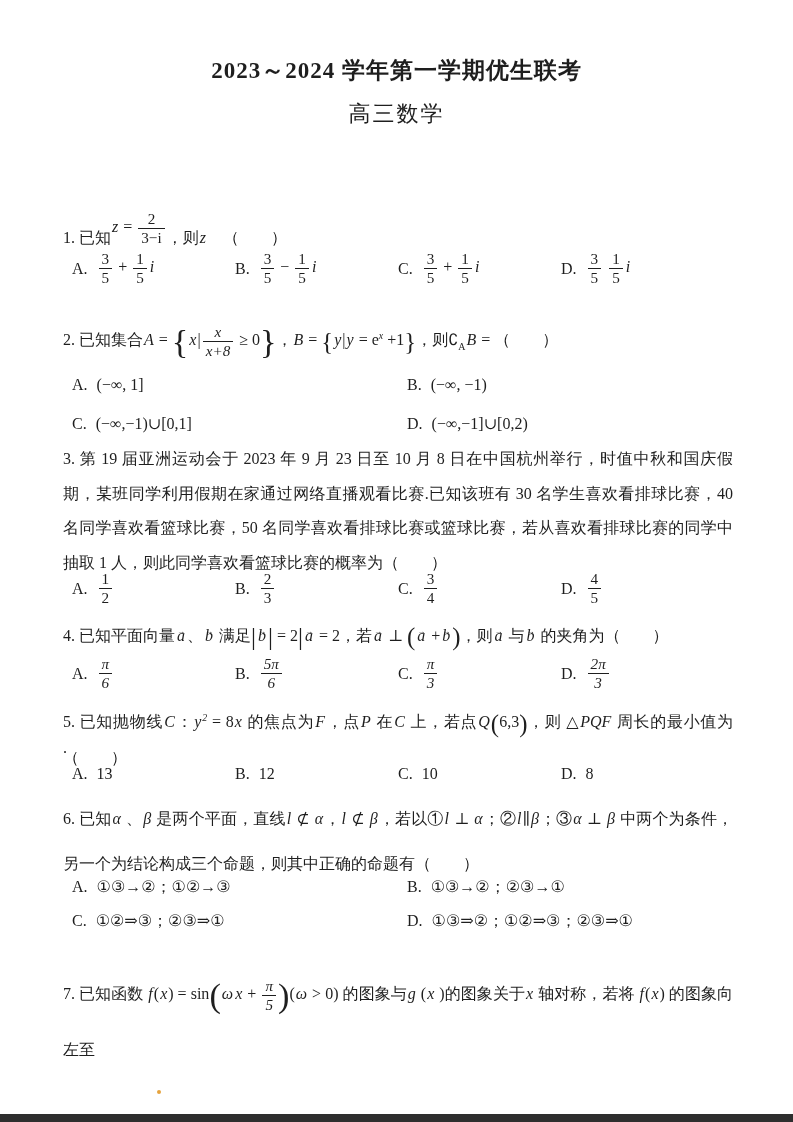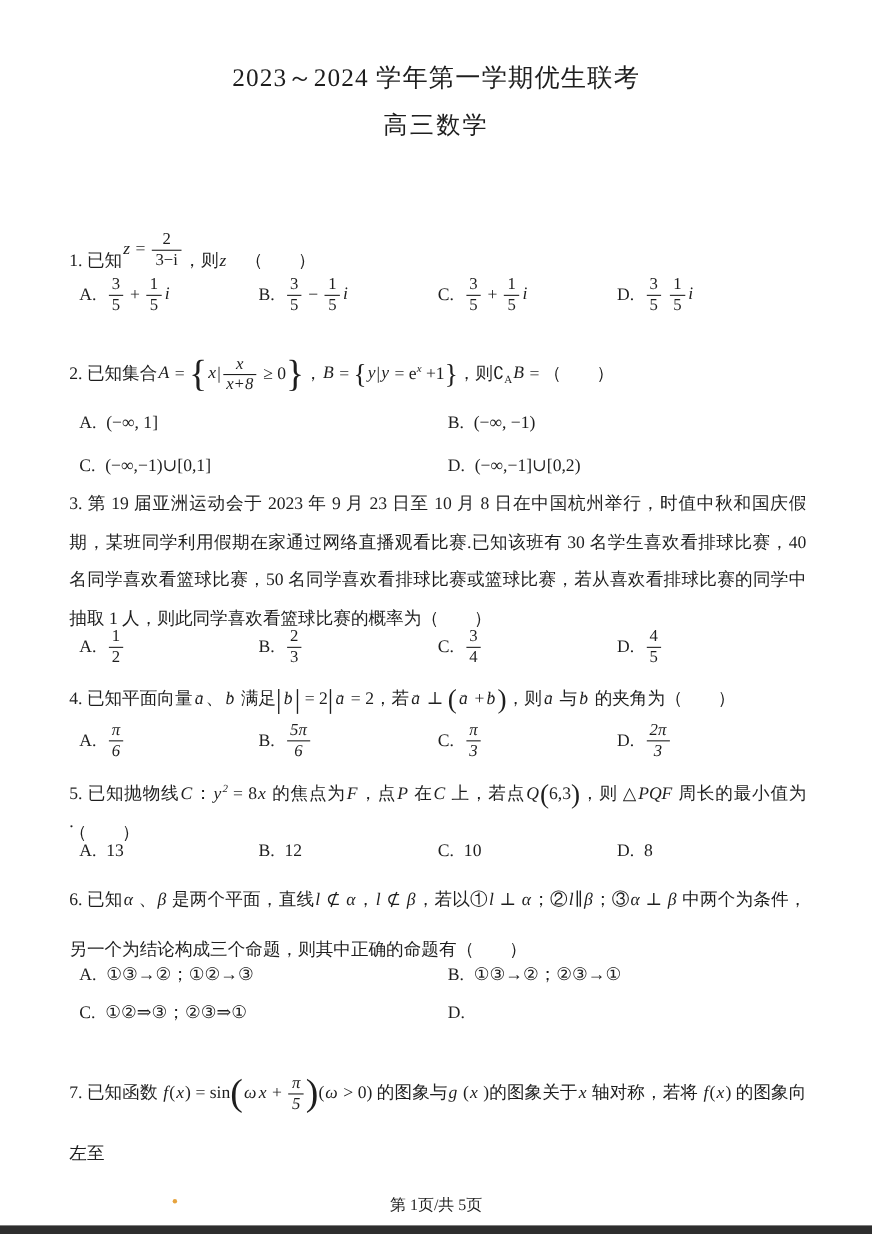--- a/index.html
+++ b/index.html
@@ -5,21 +5,21 @@
   html,body{margin:0;padding:0;background:#e8e8e8;}
   .page{
     position:relative;width:793px;height:1122px;margin:0 auto;
     background:var(--page-background,#ffffff);
     color:var(--text-color,#1e1e1e);
     font-family:"Liberation Serif","DejaVu Serif",serif;
     font-size:16px;overflow:hidden;
   }
   .abs{position:absolute;left:63px;width:670px;}
   .center{left:0;width:793px;text-align:center;}
-  .title{top:55px;font-size:23px;font-weight:normal;letter-spacing:1px;}
+  .title{top:55px;font-size:23px;font-weight:bold;letter-spacing:1px;}
   .subtitle{top:99px;font-size:22px;font-weight:normal;letter-spacing:2px;}
   .section{top:143px;font-weight:bold;font-size:16.5px;line-height:35px;text-align:justify;}
   .stem{line-height:34px;text-align:justify;}
   
   .opts{display:grid;}
   .opts4{left:72px;grid-template-columns:repeat(4,163px);}
   .opts2{left:72px;grid-template-columns:335px 327px;row-gap:13px;}
   .opt{display:flex;align-items:center;min-height:26px;line-height:24px;}
   .olabel{margin-right:9px;}
   
@@ -215,24 +215,24 @@
     <div class="opt">
         <span class="olabel">B.</span>
         <span class="obody"><span>①③→②；②③→①</span></span>
       </div>
     <div class="opt">
         <span class="olabel">C.</span>
         <span class="obody"><span>①②⇒③；②③⇒①</span></span>
       </div>
     <div class="opt">
         <span class="olabel">D.</span>
+        <span class="obody"><span>①③⇒②；①②⇒③；②③⇒①</span></span>
       </div>
   </div>
 
   <div class="abs stem" style="top:966px;line-height:56px"><span>7. 已知函数 </span><i class="mvar">f</i><span>(</span><i class="mvar">x</i><span>) = sin</span><span class="bigg">(</span><i class="mvar">ω</i><i class="mvar">x</i><span> + </span><span class="frac it">
         <span class="num">π</span>
         <span class="den">5</span>
       </span><span class="bigg">)</span><span>(</span><i class="mvar">ω</i><span> &gt; 0) 的图象与</span><i class="mvar">g</i><span> (</span><i class="mvar">x</i><span> )的图象关于</span><i class="mvar">x</i><span> 轴对称，若将 </span><i class="mvar">f</i><span>(</span><i class="mvar">x</i><span>) 的图象向左至</span></div>
 
-  <div class="abs center footer">第 1页/共 5页</div>
   <div class="bottom-bar"></div>
   <div class="artifact-dot"></div>
 </div>
 
 </body></html>

